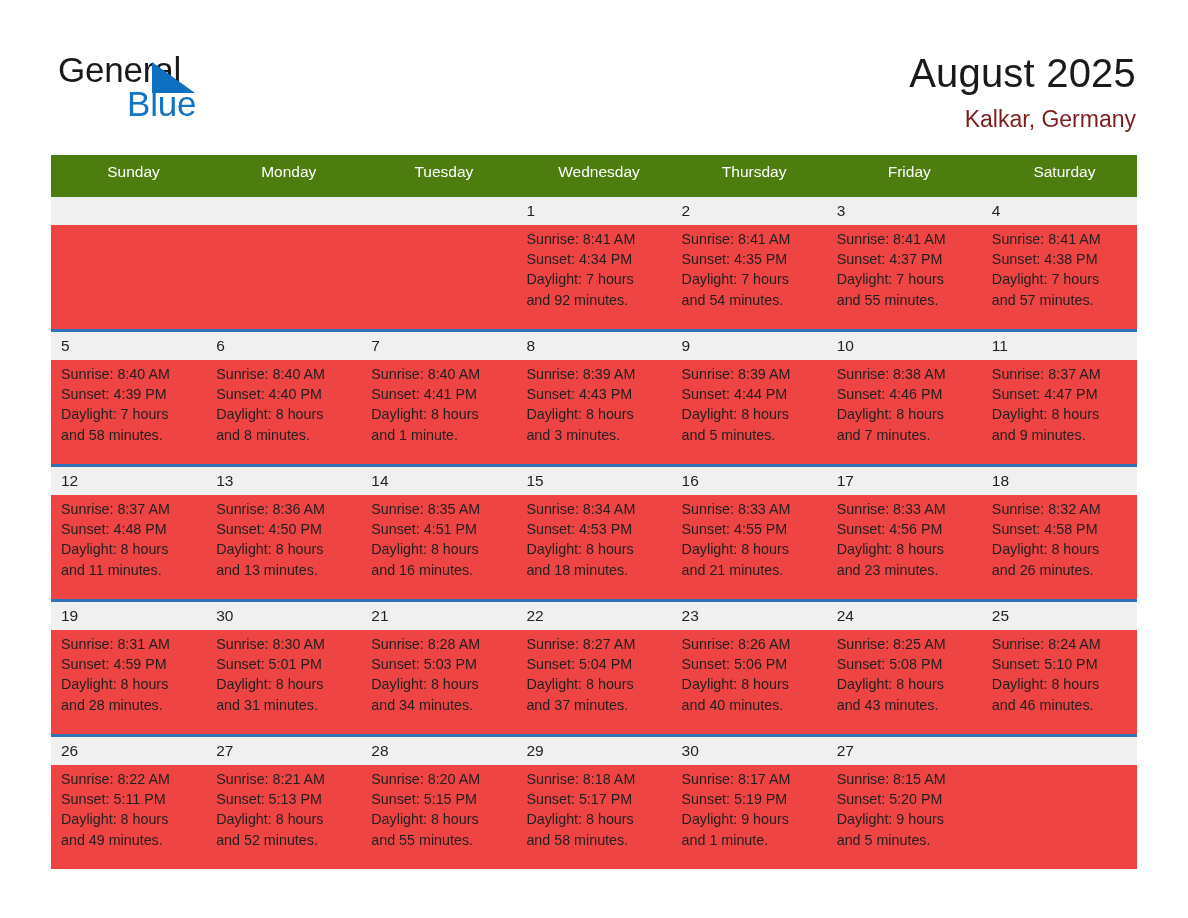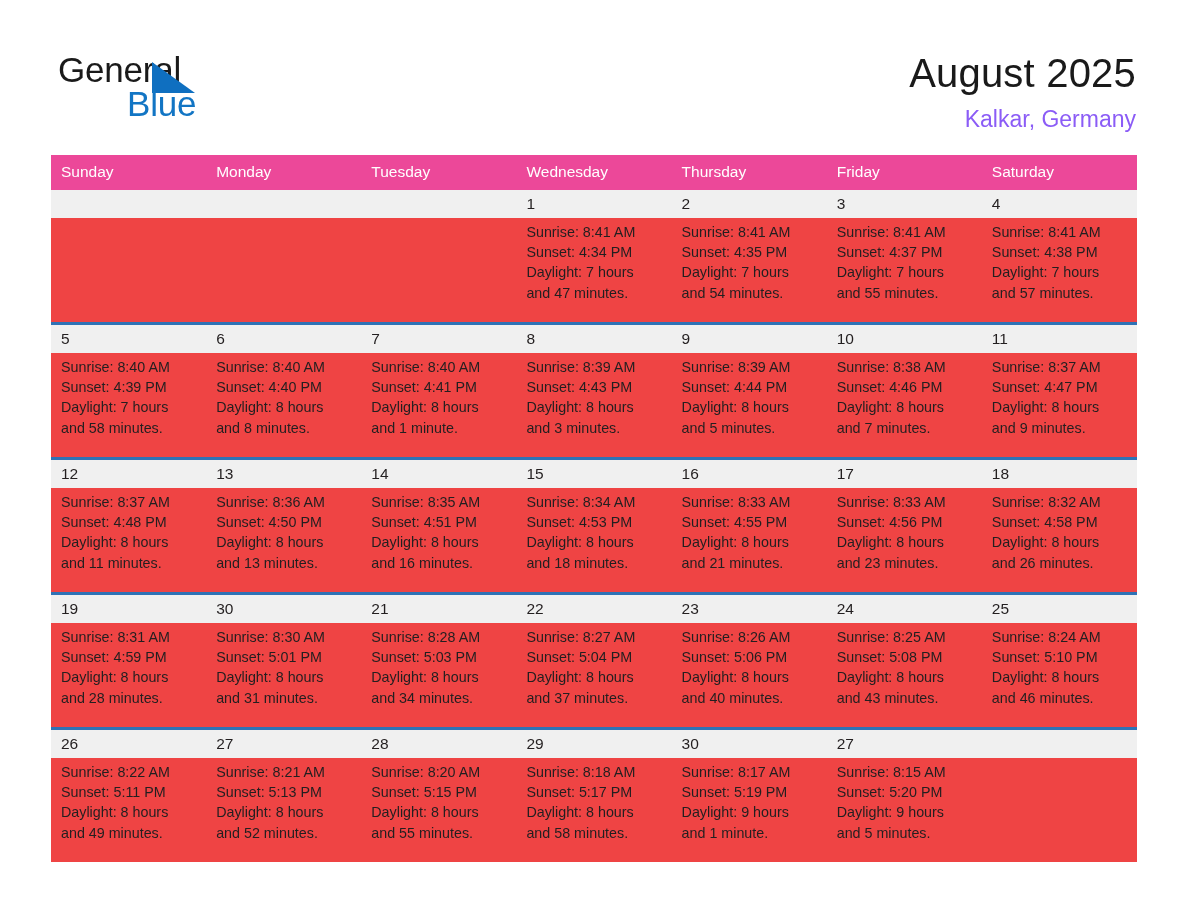--- a/index.html
+++ b/index.html
@@ -77,47 +77,47 @@
     font-size: 40px;
     line-height: 50px;
     color: #1a1a1a;
     font-weight: normal;
     margin: 0;
     letter-spacing: 0.2px;
   }
   .cal-location {
     font-size: 23px;
     line-height: 30px;
-    color: #8b5cf6;
+    color: #7f1d1d;
     margin: 6px 0 0 0;
     font-weight: normal;
   }
 
   
   .cal {
     position: absolute;
     left: 51px;
     top: 155px;
     width: 1086px;
   }
   .cal table {
     border-collapse: collapse;
     table-layout: fixed;
     width: 1086px;
   }
   .cal col { width: 155.14px; }
 
   thead th {
-    background: #ec4899;
+    background: #4d7c0f;
     color: #ffffff;
     font-weight: normal;
     font-size: 15.5px;
     line-height: 18px;
-    text-align: left;
-    padding: 8px 0 9px 10px;
+    text-align: center;
+    padding: 8px 0 16px 10px;
     height: 16px;
     vertical-align: middle;
     border: 0;
   }
 
   tbody tr.daynum-row td {
     background: #f0f0f0;
     border-top: 3px solid #2f72b5;
     padding: 4px 0 4px 10px;
     font-size: 15.5px;
@@ -195,21 +195,21 @@
             <td>4</td>
           </tr>
           <tr class="info-row">
             <td class="empty"></td>
             <td class="empty"></td>
             <td class="empty"></td>
             <td>
               <div class="line">Sunrise: 8:41 AM</div>
               <div class="line">Sunset: 4:34 PM</div>
               <div class="line">Daylight: 7 hours</div>
-              <div class="line">and 47 minutes.</div>
+              <div class="line">and 92 minutes.</div>
             </td>
             <td>
               <div class="line">Sunrise: 8:41 AM</div>
               <div class="line">Sunset: 4:35 PM</div>
               <div class="line">Daylight: 7 hours</div>
               <div class="line">and 54 minutes.</div>
             </td>
             <td>
               <div class="line">Sunrise: 8:41 AM</div>
               <div class="line">Sunset: 4:37 PM</div>

